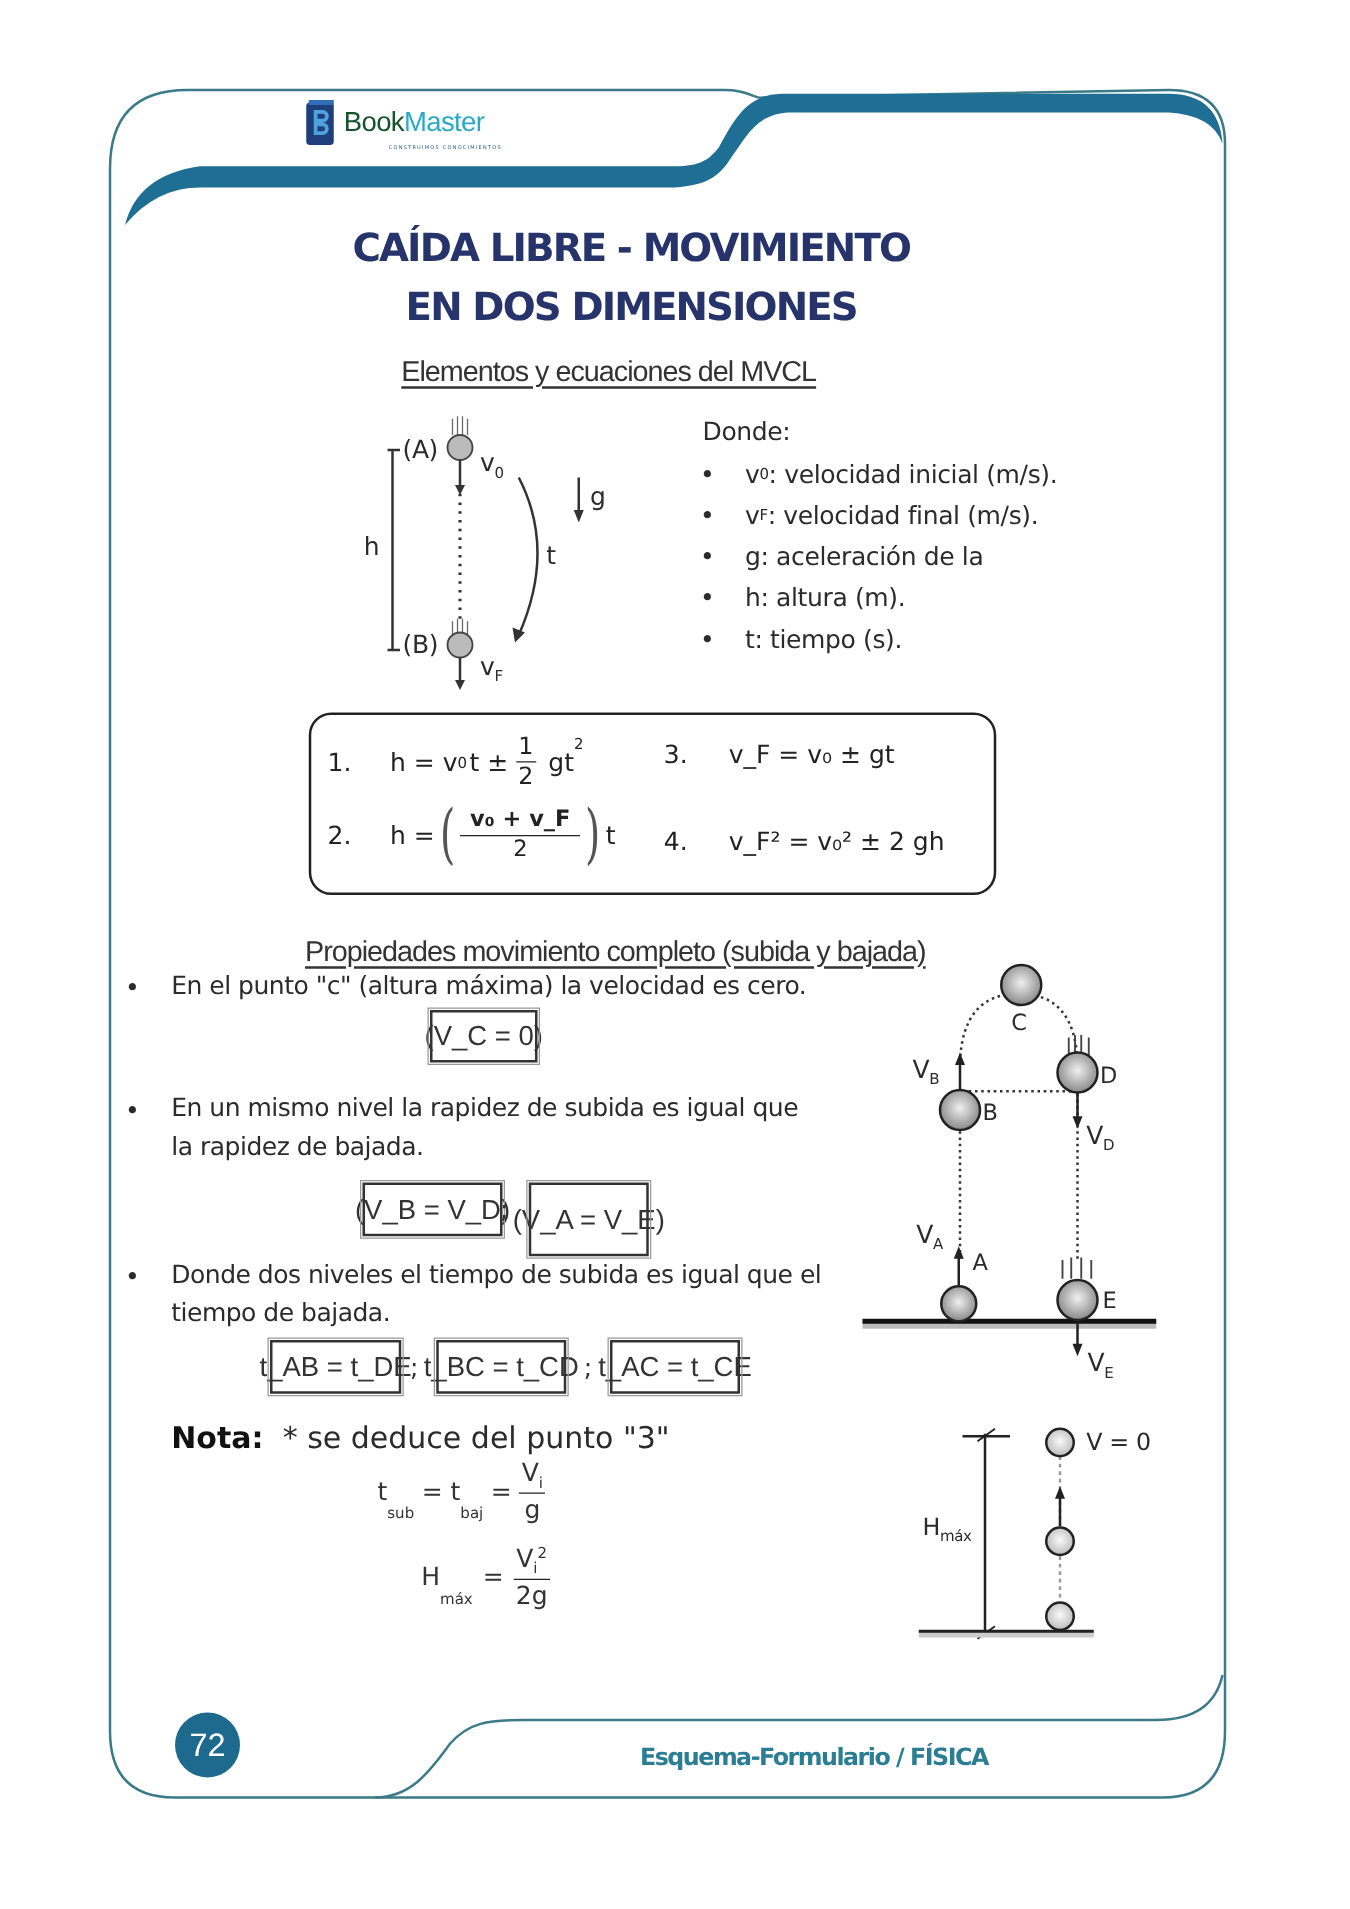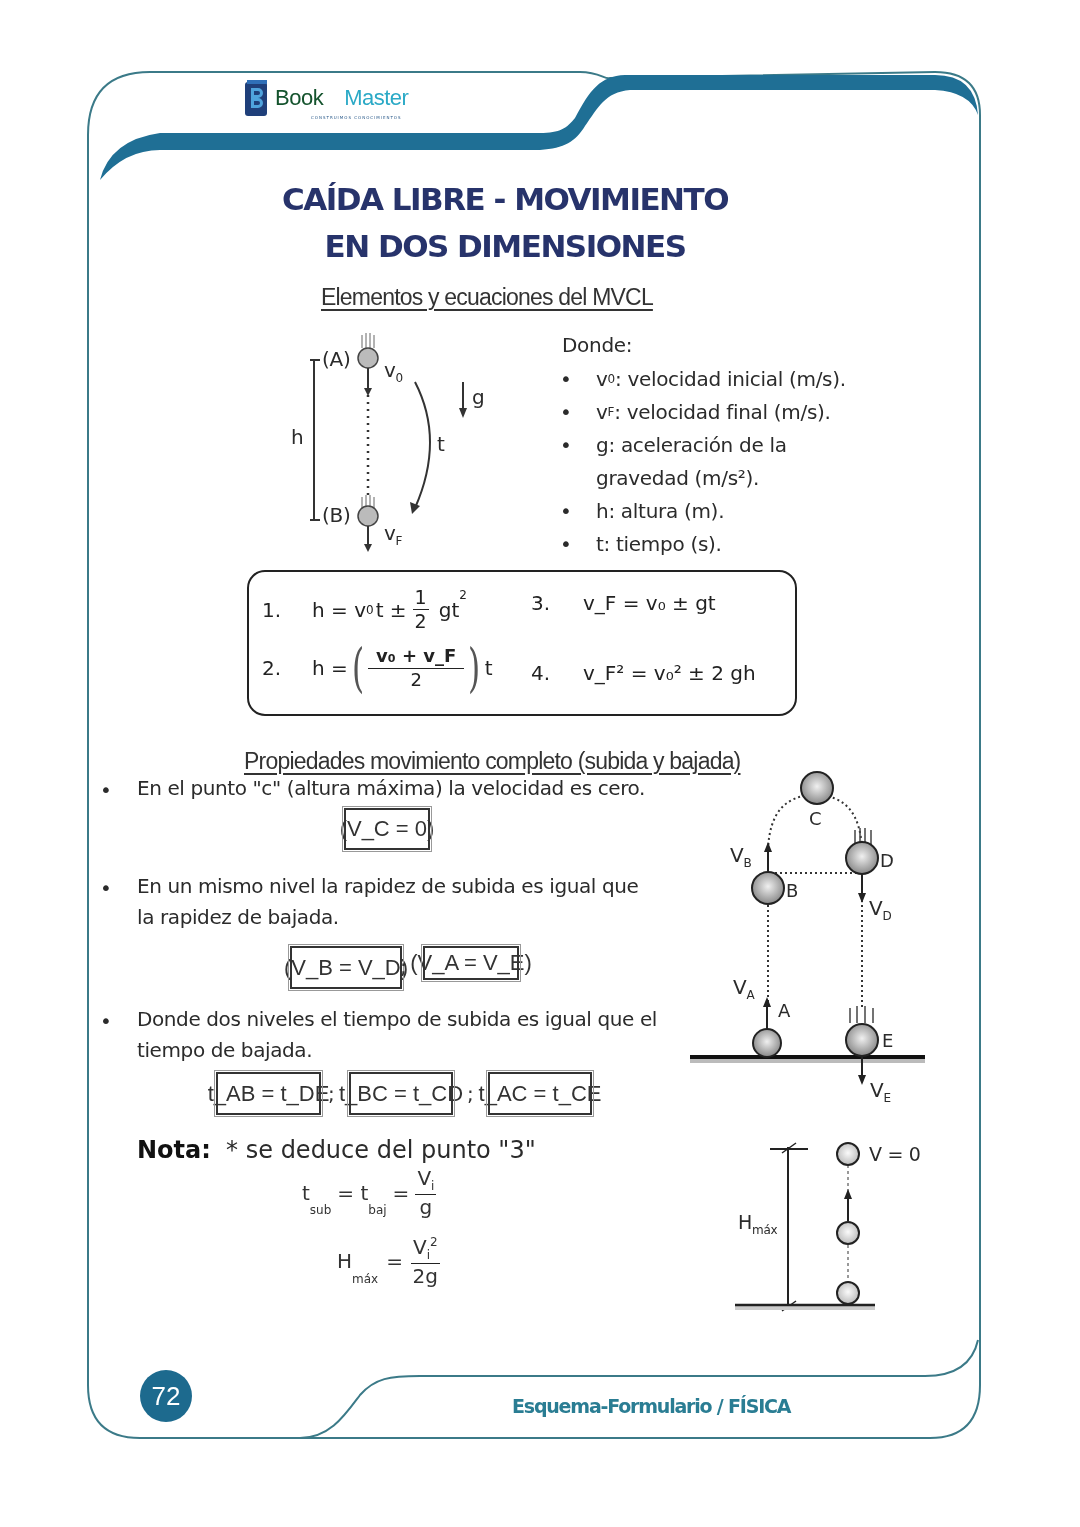--- a/index.html
+++ b/index.html
@@ -3,21 +3,21 @@
 <meta charset="utf-8">
 <style>
   html, body { margin:0; padding:0; background:#ffffff; }
   body { width:1080px; height:1527px; position:relative; overflow:hidden; font-family:"DejaVu Sans", sans-serif; color:#222; }
   .abs { position:absolute; }
   #frame { position:absolute; left:0; top:0; width:1080px; height:1527px; }
   .logo { left:243px; top:78px; display:flex; align-items:center; gap:4px; }
   .logo-book { width:28px; height:40px; }
   .logo-text { font-family:"Liberation Sans", sans-serif; font-size:22px; letter-spacing:-0.5px; }
   .logo-text .b1 { color:#14532d; }
-  .logo-text .b2 { color:#2aa9c6;margin-left:21px; }
+  .logo-text .b2 { color:#2aa9c6; }
   .logo-tag { position:absolute; left:36px; top:30px; font-size:4px; color:#2a5a8a; letter-spacing:1px; white-space:nowrap; }
   .title { left:0; width:1010px; text-align:center; font-family:"DejaVu Sans", sans-serif; font-weight:bold; color:#27336b; font-size:31px; letter-spacing:-1.5px; line-height:48px; }
   .subtitle { font-family:"Liberation Sans", sans-serif; font-size:23px; color:#333; text-decoration:underline; text-underline-offset:4px; letter-spacing:-0.8px; white-space:nowrap; }
   .txt { font-family:"DejaVu Sans", sans-serif; font-size:20px; color:#2b2b2b; white-space:nowrap; letter-spacing:-0.3px; }
   .bullet-list { left:560px; top:330px; }
   .bullet-list .row { height:33px; display:flex; align-items:center; }
   .bullet-list .dot { width:36px; font-size:20px; }
   sub, sup { font-size:12px; }
   .eqbox { left:247px; top:570px; width:550px; height:146px; border:2.5px solid #222; border-radius:18px; box-sizing:border-box; }
   .eq { font-size:20px; color:#222; white-space:nowrap; }
@@ -119,24 +119,20 @@
       <span class="dot">•</span>
       <span>v</span>
       <sub>F</sub>
       <span>: velocidad final (m/s).</span>
     </div>
   <div class="row txt">
       <span class="dot">•</span>
       <span>g: aceleración de la</span>
     </div>
   <div class="row txt">
-      <span class="dot"></span>
-      <span>gravedad (m/s²).</span>
-    </div>
-  <div class="row txt">
       <span class="dot">•</span>
       <span>h: altura (m).</span>
     </div>
   <div class="row txt">
       <span class="dot">•</span>
       <span>t: tiempo (s).</span>
     </div>
 </div>
 
 <div class="abs eqbox"></div>
@@ -176,21 +172,21 @@
 
 <div class="abs txt pbullet" style="top:778px;">•</div>
 <div class="abs ptext" style="top:773px;">En el punto "c" (altura máxima) la velocidad es cero.</div>
 <div class="abs fbox" style="left:344px; top:808px; width:86px; height:42px;">(V_C = 0)</div>
 
 <div class="abs txt pbullet" style="top:876px;">•</div>
 <div class="abs ptext" style="top:871px;">En un mismo nivel la rapidez de subida es igual que</div>
 <div class="abs ptext" style="top:902px;">la rapidez de bajada.</div>
 <div class="abs fbox" style="left:290px; top:946px; width:112px; height:43px;">(V_B = V_D)</div>
 <div class="abs semi" style="left:400px; top:955px;">;</div>
-<div class="abs fbox" style="left:423px; top:946px; width:96px; height:34px;">(V_A = V_E)</div>
+<div class="abs fbox" style="left:423px; top:946px; width:96px; height:59px;">(V_A = V_E)</div>
 
 <div class="abs txt pbullet" style="top:1009px;">•</div>
 <div class="abs ptext" style="top:1004px;">Donde dos niveles el tiempo de subida es igual que el</div>
 <div class="abs ptext" style="top:1035px;">tiempo de bajada.</div>
 <div class="abs fbox" style="left:216px; top:1072px; width:105px; height:43px;">t_AB = t_DE</div>
 <div class="abs semi" style="left:328px; top:1082px;">;</div>
 <div class="abs fbox" style="left:349px; top:1072px; width:104px; height:43px;">t_BC = t_CD</div>
 <div class="abs semi" style="left:467px; top:1082px;">;</div>
 <div class="abs fbox" style="left:488px; top:1072px; width:104px; height:43px;">t_AC = t_CE</div>
 

